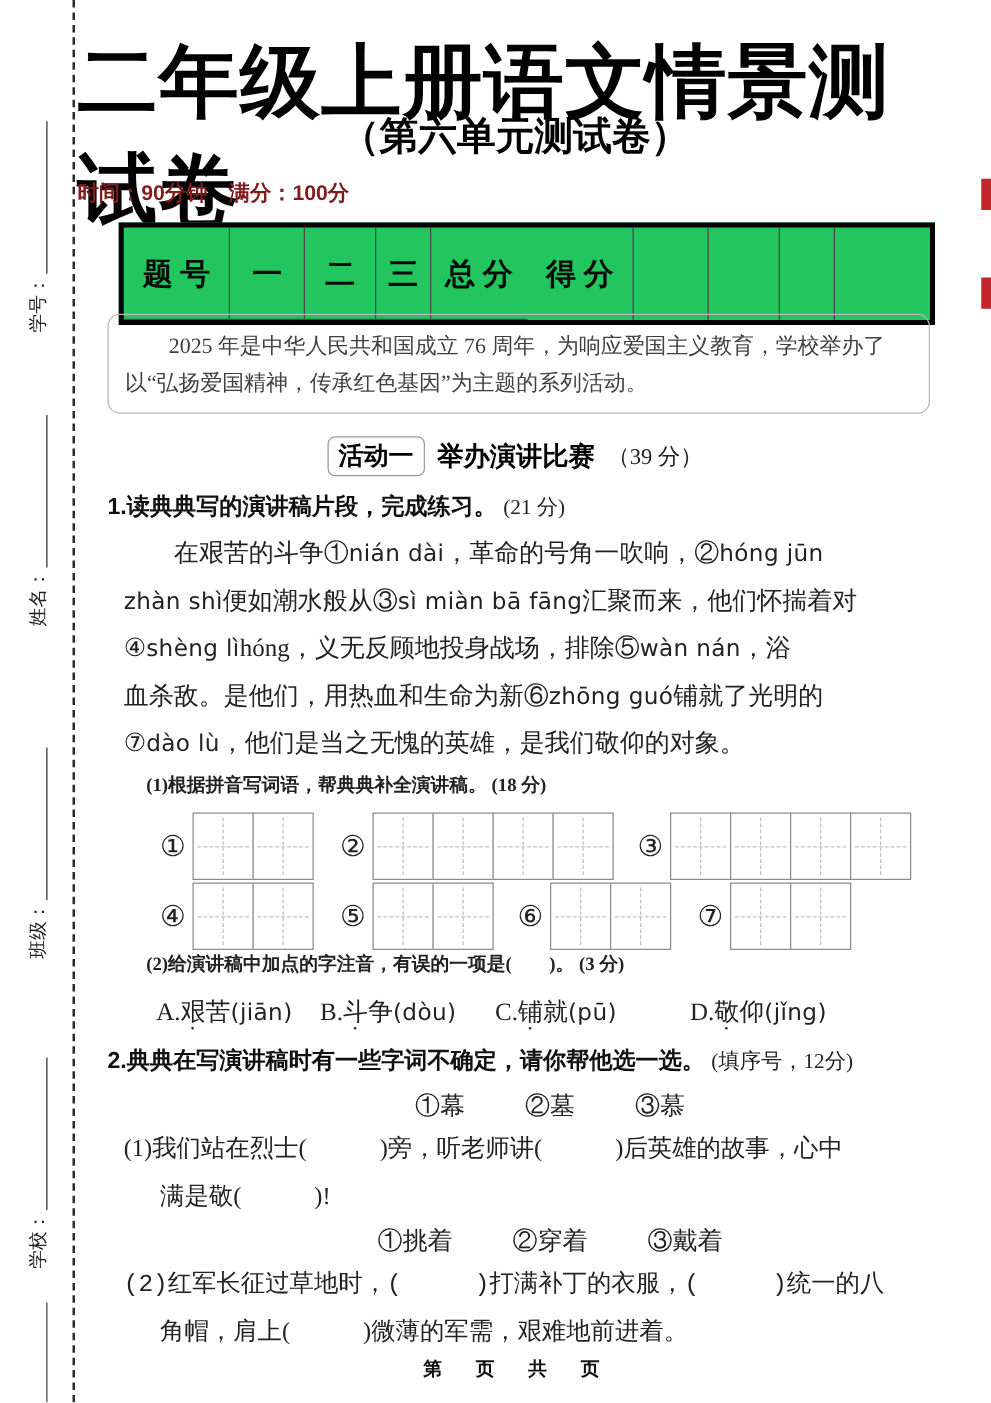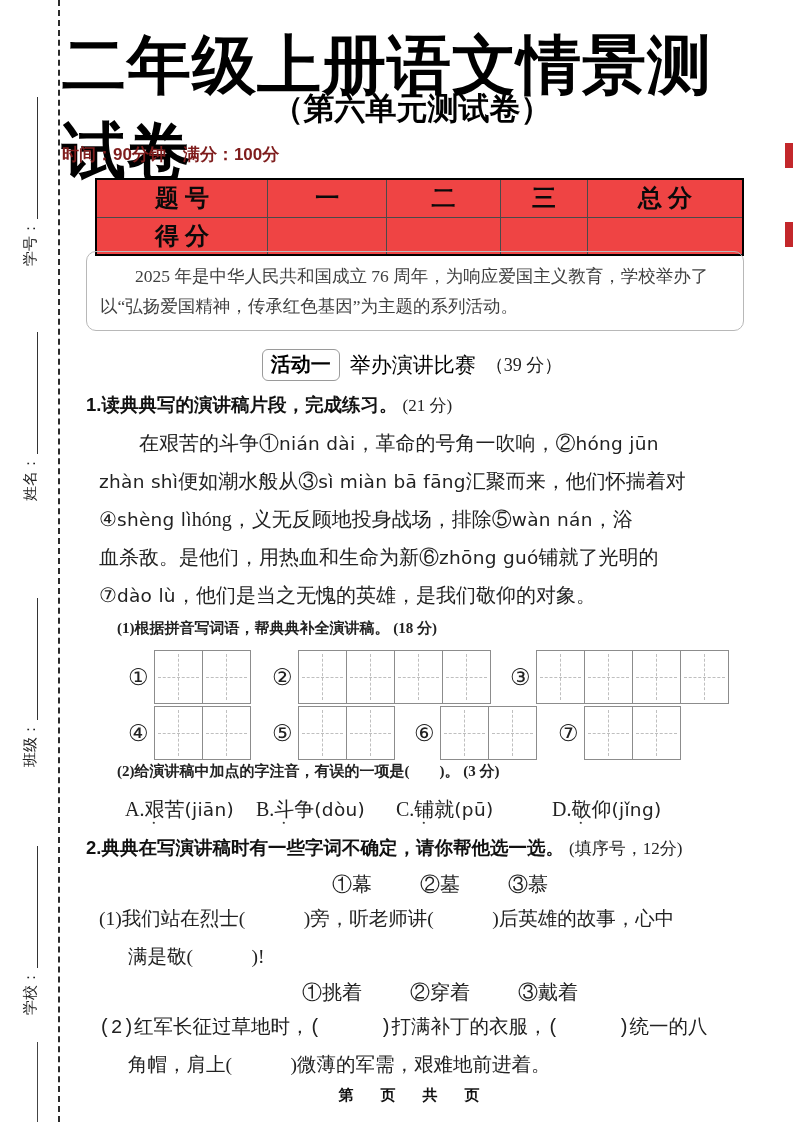--- a/index.html
+++ b/index.html
@@ -16,41 +16,41 @@
   
   .title{position:absolute;left:62px;top:22px;width:700px;text-align:left;
          font-size:64px;font-weight:900;letter-spacing:1px;color:#000;}
   .subtitle{position:absolute;left:62px;top:88px;width:700px;text-align:center;
             font-size:31px;font-weight:800;color:#000;}
   .meta{position:absolute;left:62px;top:143px;width:678px;text-align:left;
         font-size:17px;font-weight:600;color:#7f1d1d;}
 
   
   #score-table{position:absolute;left:95px;top:178px;width:645px;height:74px;
-               border:2px solid #000000;display:flex;flex-direction:column;background:#ef4444;}
+               border:4px solid #000000;display:flex;flex-direction:row;background:#22c55e;}
   .strow{display:flex;flex:1;}
   .strow.first{border-bottom:1.6px solid #4a4a4a;}
   .stcell{display:flex;align-items:center;justify-content:center;
           border-right:1.6px solid #4a4a4a;font-size:24px;font-weight:700;color:#0a0a0a;}
   .stcell:last-child{border-right:none;}
   .stcell.spread{letter-spacing:6px;text-indent:6px;}
   .c0{width:26.5%;} .c1{width:18.5%;} .c2{width:17.5%;} .c3{width:13.5%;} .c4{width:24%;}
 
   
   .intro-box{position:absolute;left:86px;top:251px;width:630px;border:1.5px solid #b8b8b8;
              border-radius:10px;padding:9px 13px;font-family:"Liberation Serif",serif;
              font-size:17.5px;line-height:30px;color:#404040;}
   .intro-box p{margin:0;text-indent:2em;}
 
   
   .activity{position:absolute;left:62px;top:349px;width:700px;display:flex;
             justify-content:center;align-items:center;gap:10px;}
   .badge{border:1.6px solid #9a9a9a;border-radius:6px;padding:1px 8px 2px;
          font-size:20px;font-weight:800;color:#000;}
-  .act-title{font-size:21px;font-weight:400;color:#000;}
+  .act-title{font-size:21px;font-weight:700;color:#000;}
   .act-score{font-family:"Liberation Serif",serif;font-size:18px;color:#222;}
 
   .qstem{position:absolute;left:86px;font-size:18.5px;font-weight:700;color:#111;}
   .qscore{font-family:"Liberation Serif",serif;font-weight:400;font-size:17px;color:#222;}
 
   
   #passage{position:absolute;left:99px;top:424px;width:668px;
            font-family:"Liberation Serif",serif;font-size:20px;color:#222;}
   .pline{height:38px;line-height:38px;white-space:nowrap;}
   .s-py{font-family:"DejaVu Sans",sans-serif;font-size:18.5px;letter-spacing:.3px;}

